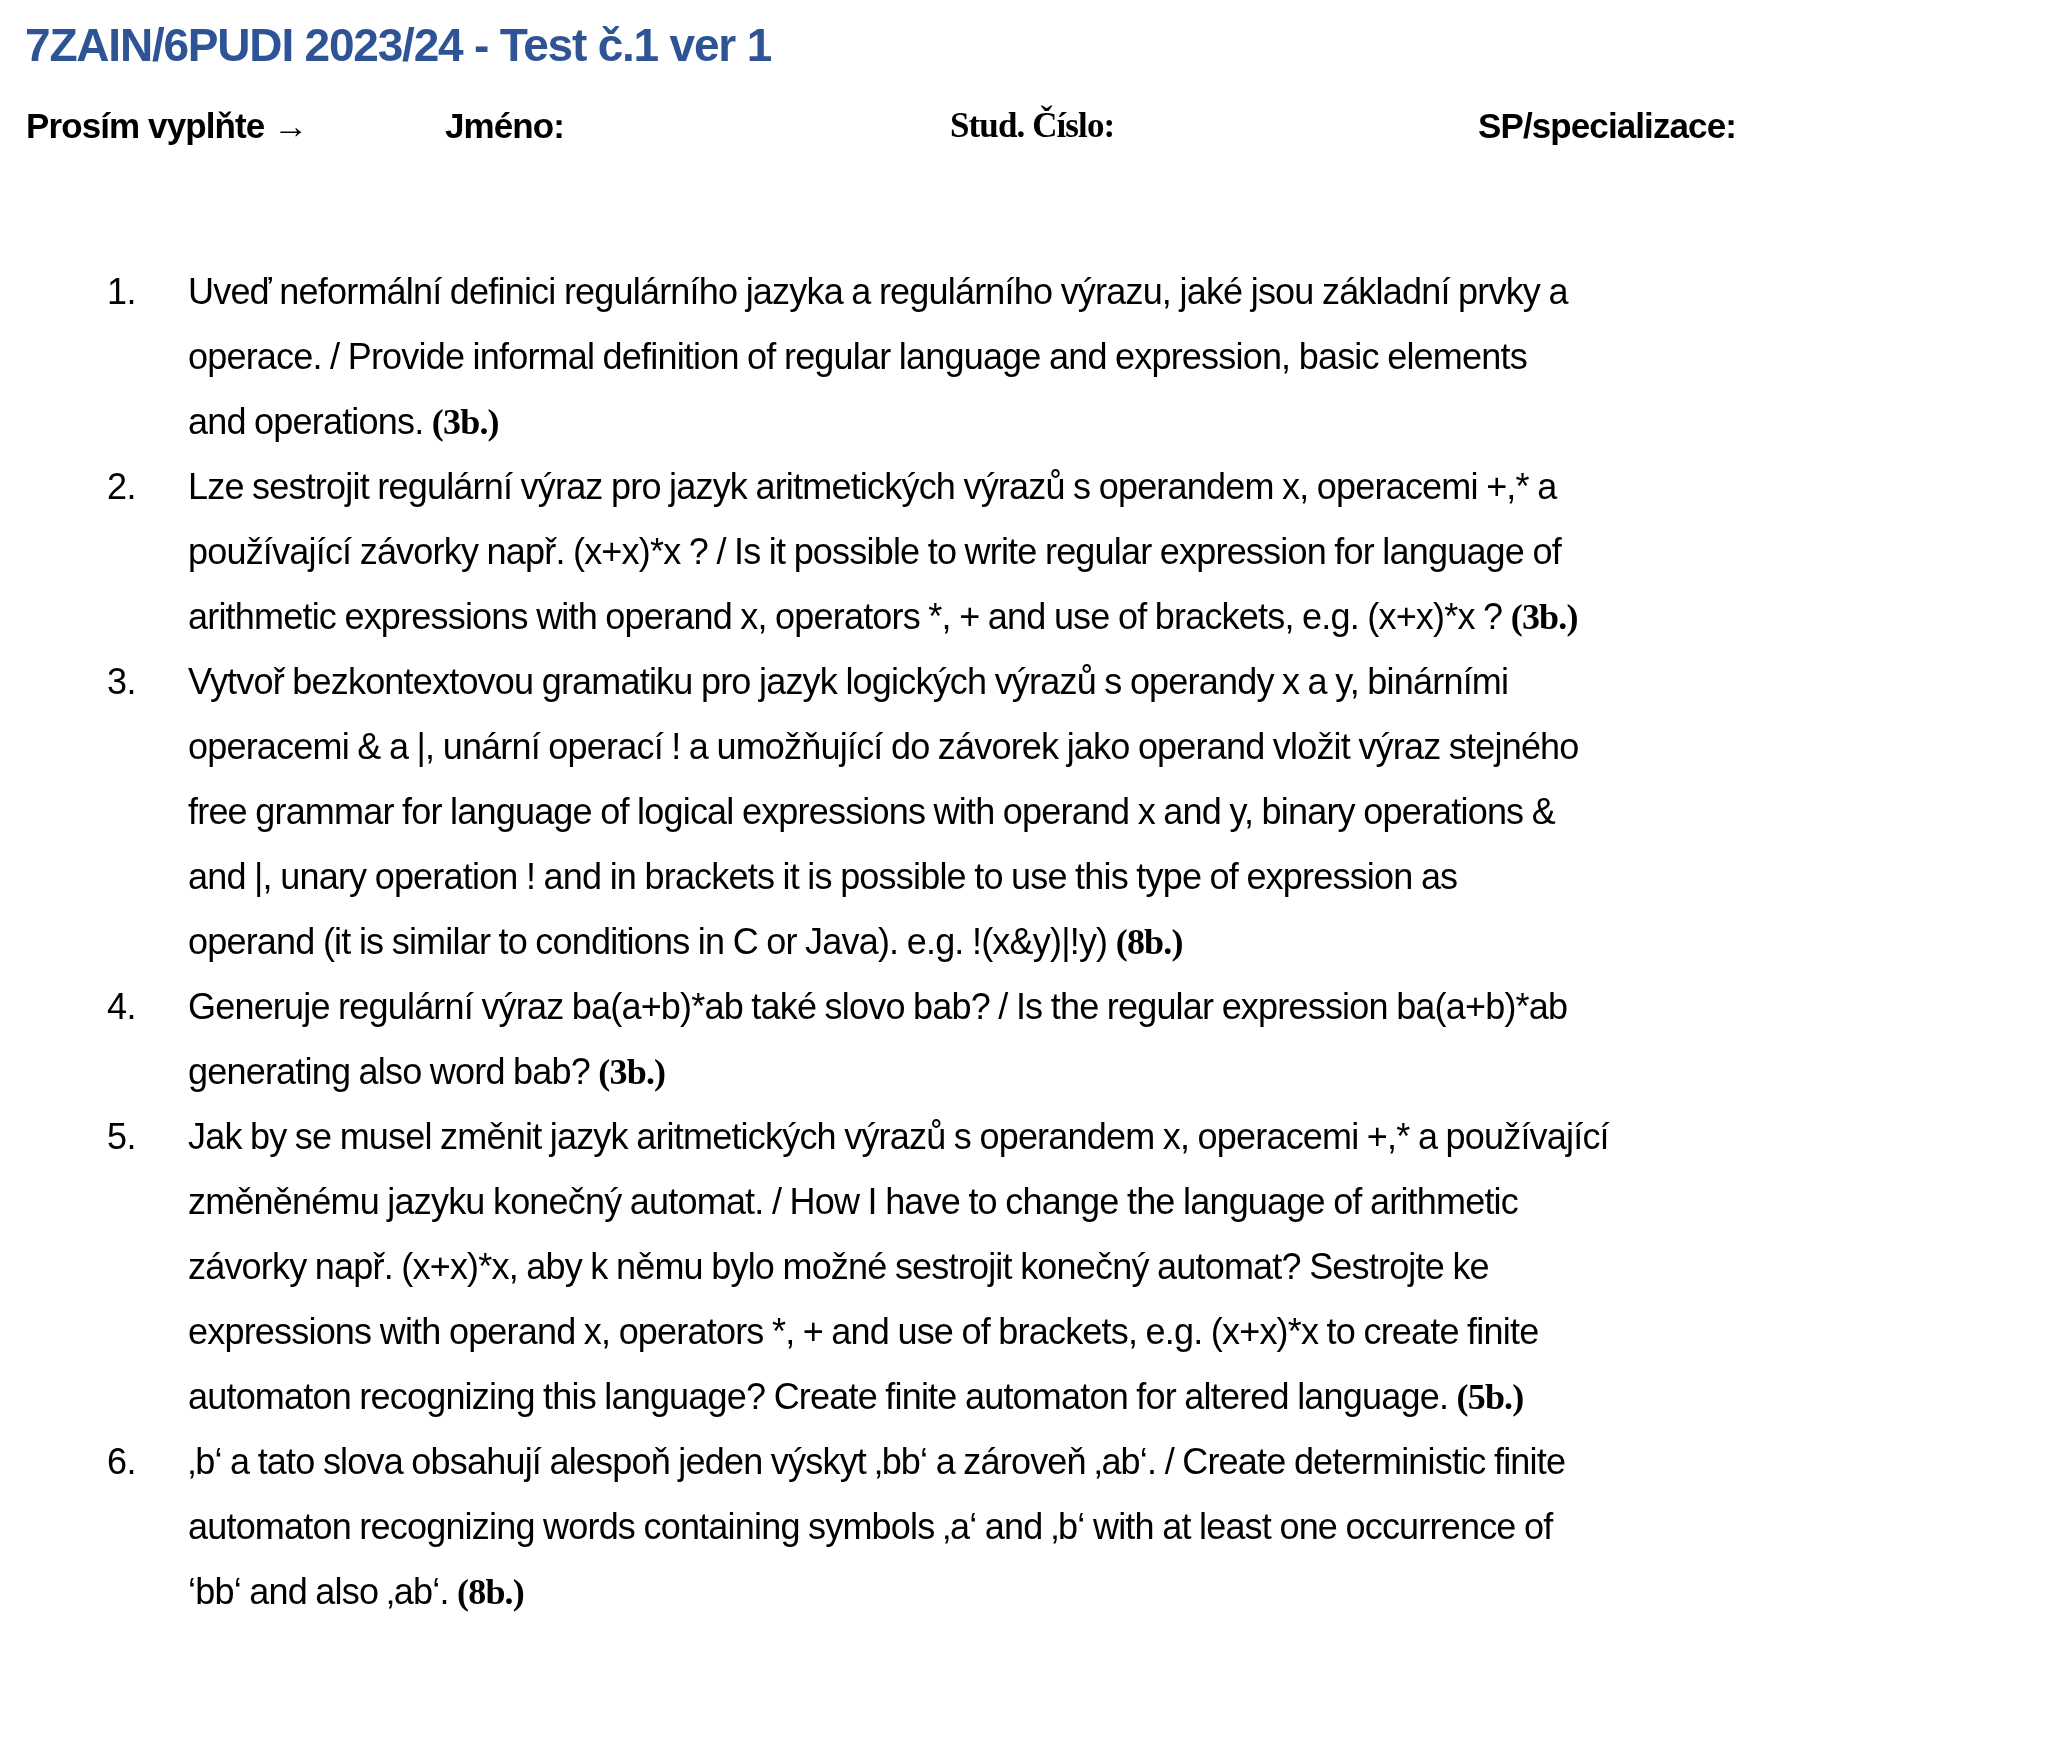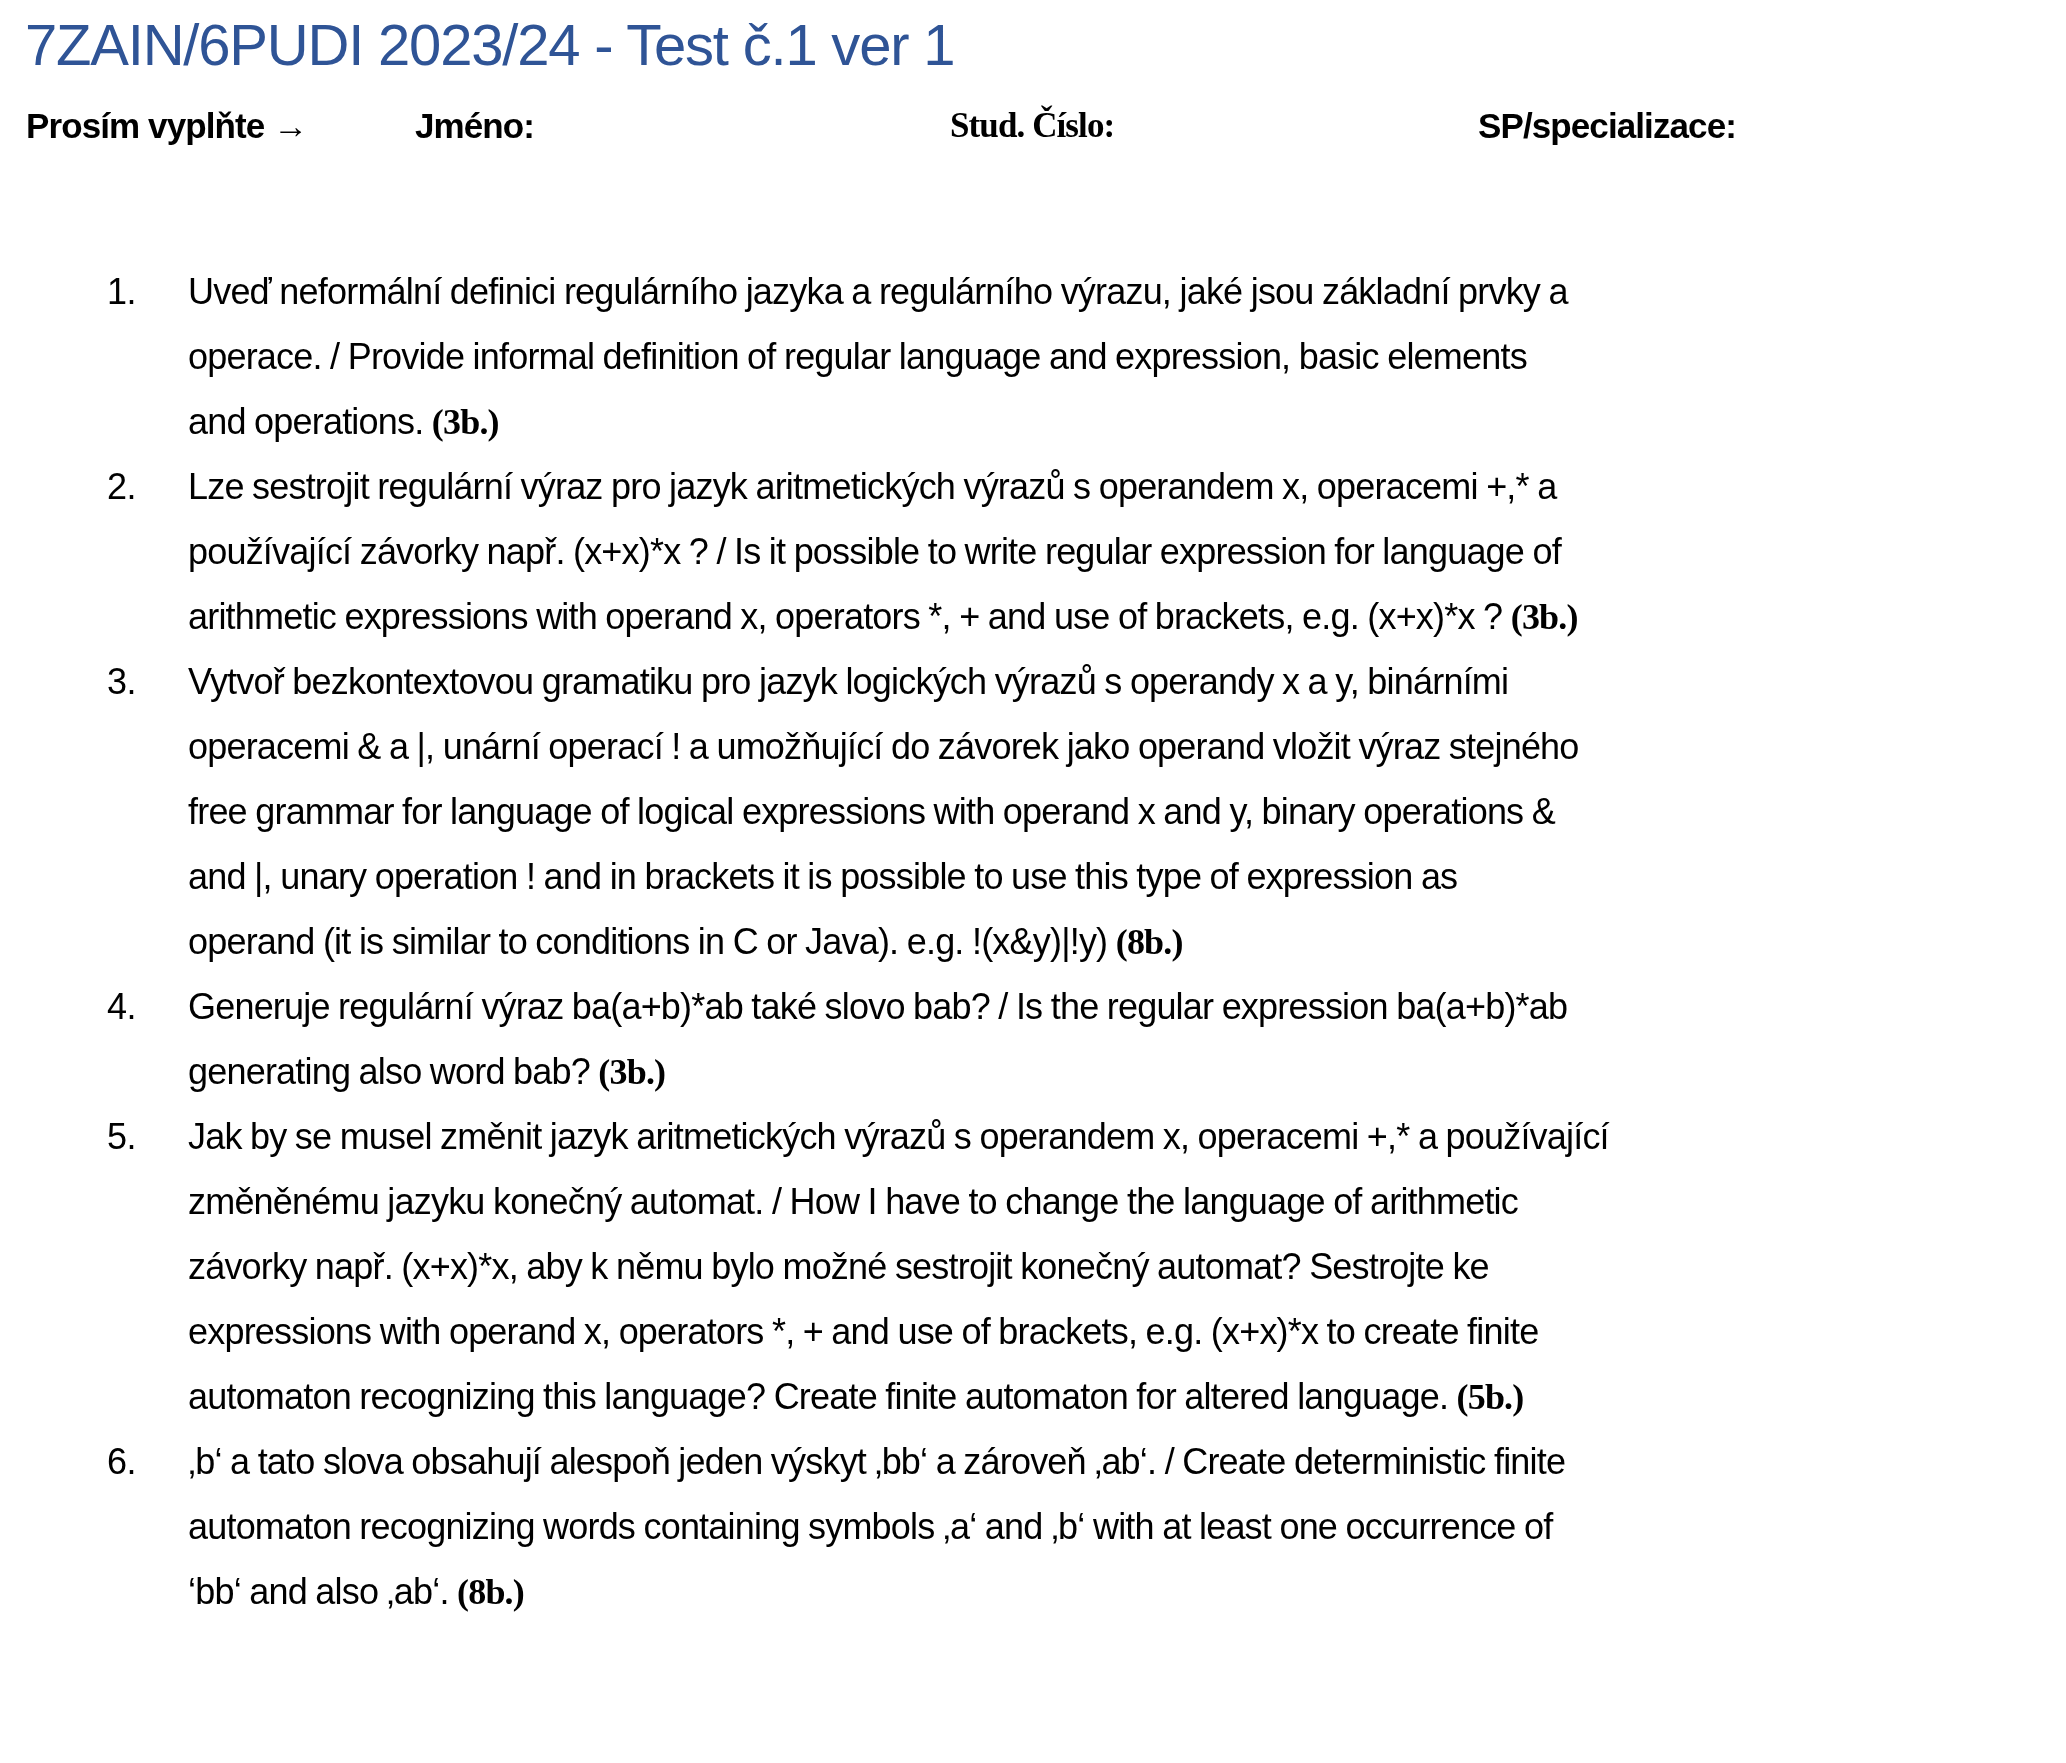--- a/index.html
+++ b/index.html
@@ -12,26 +12,27 @@
     height: 1763px;
     position: relative;
     overflow: hidden;
     font-family: "Liberation Sans", "DejaVu Sans", sans-serif;
     color: #000000;
   }
   .title {
     position: absolute;
     left: 25px;
     top: 6.3px;
-    font-size: 58px;
+    font-size: 46px;
     line-height: 78px;
     color: #2F5496;
     letter-spacing: -1.2px;
     white-space: nowrap;
     font-family: "Liberation Sans", sans-serif;
+    font-weight: bold;
   }
   .fill-row {
     position: absolute;
     top: 98px;
     left: 0;
     width: 1642px;
     height: 55px;
   }
   .fill-label {
     position: absolute;
@@ -77,21 +78,21 @@
     font-family: Liberation Serif, serif;
   }
 </style>
 </head>
 <body>
 
 <div class="title">7ZAIN/6PUDI 2023/24 - Test č.1 ver 1</div>
 
 <div class="fill-row">
   <span class="fill-label" style="left:26px;">Prosím vyplňte →</span>
-  <span class="fill-label" style="left:415px;">Jméno:</span>
+  <span class="fill-label" style="left:445px;">Jméno:</span>
   <span class="fill-label" style="left:950px;font-family:Liberation Serif, serif;">Stud. Číslo:</span>
   <span class="fill-label" style="left:1478px;">SP/specializace:</span>
 </div>
 
 <div class="questions">
 
   <div class="q">
     <span class="q-num">1.</span>
     <div class="q-lines">
       <div class="q-line">Uveď neformální definici regulárního jazyka a regulárního výrazu, jaké jsou základní prvky a</div>

